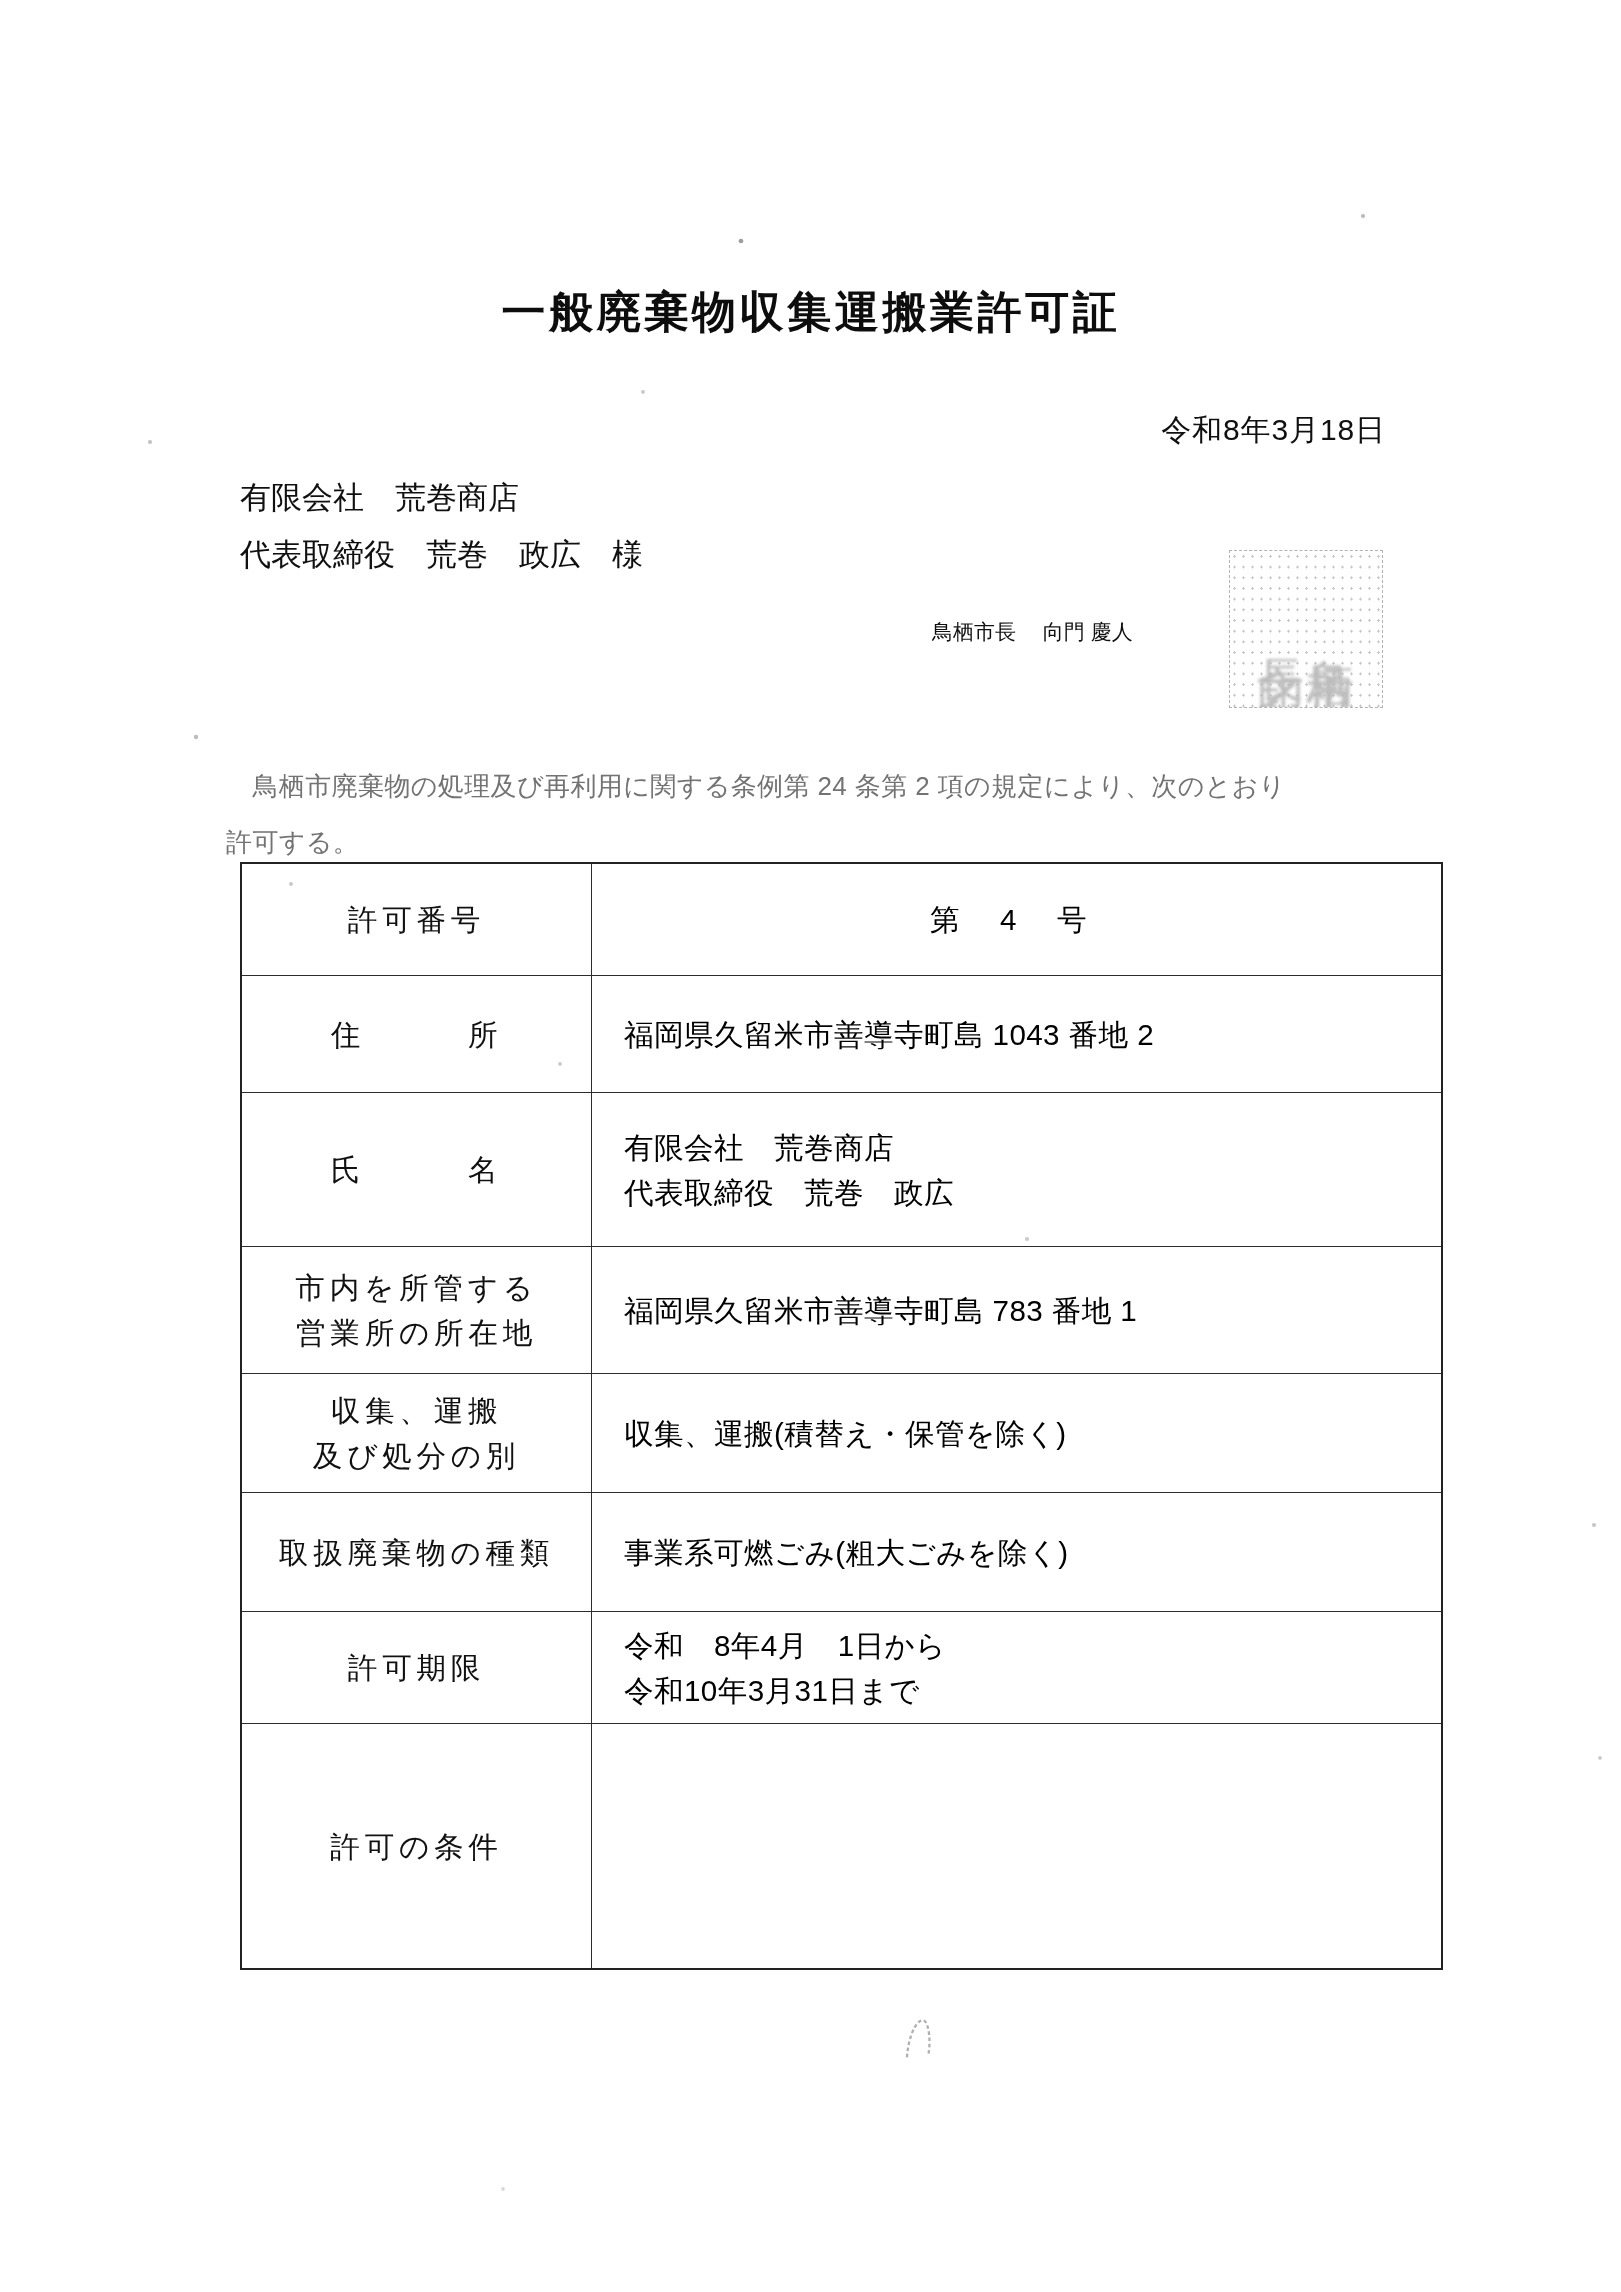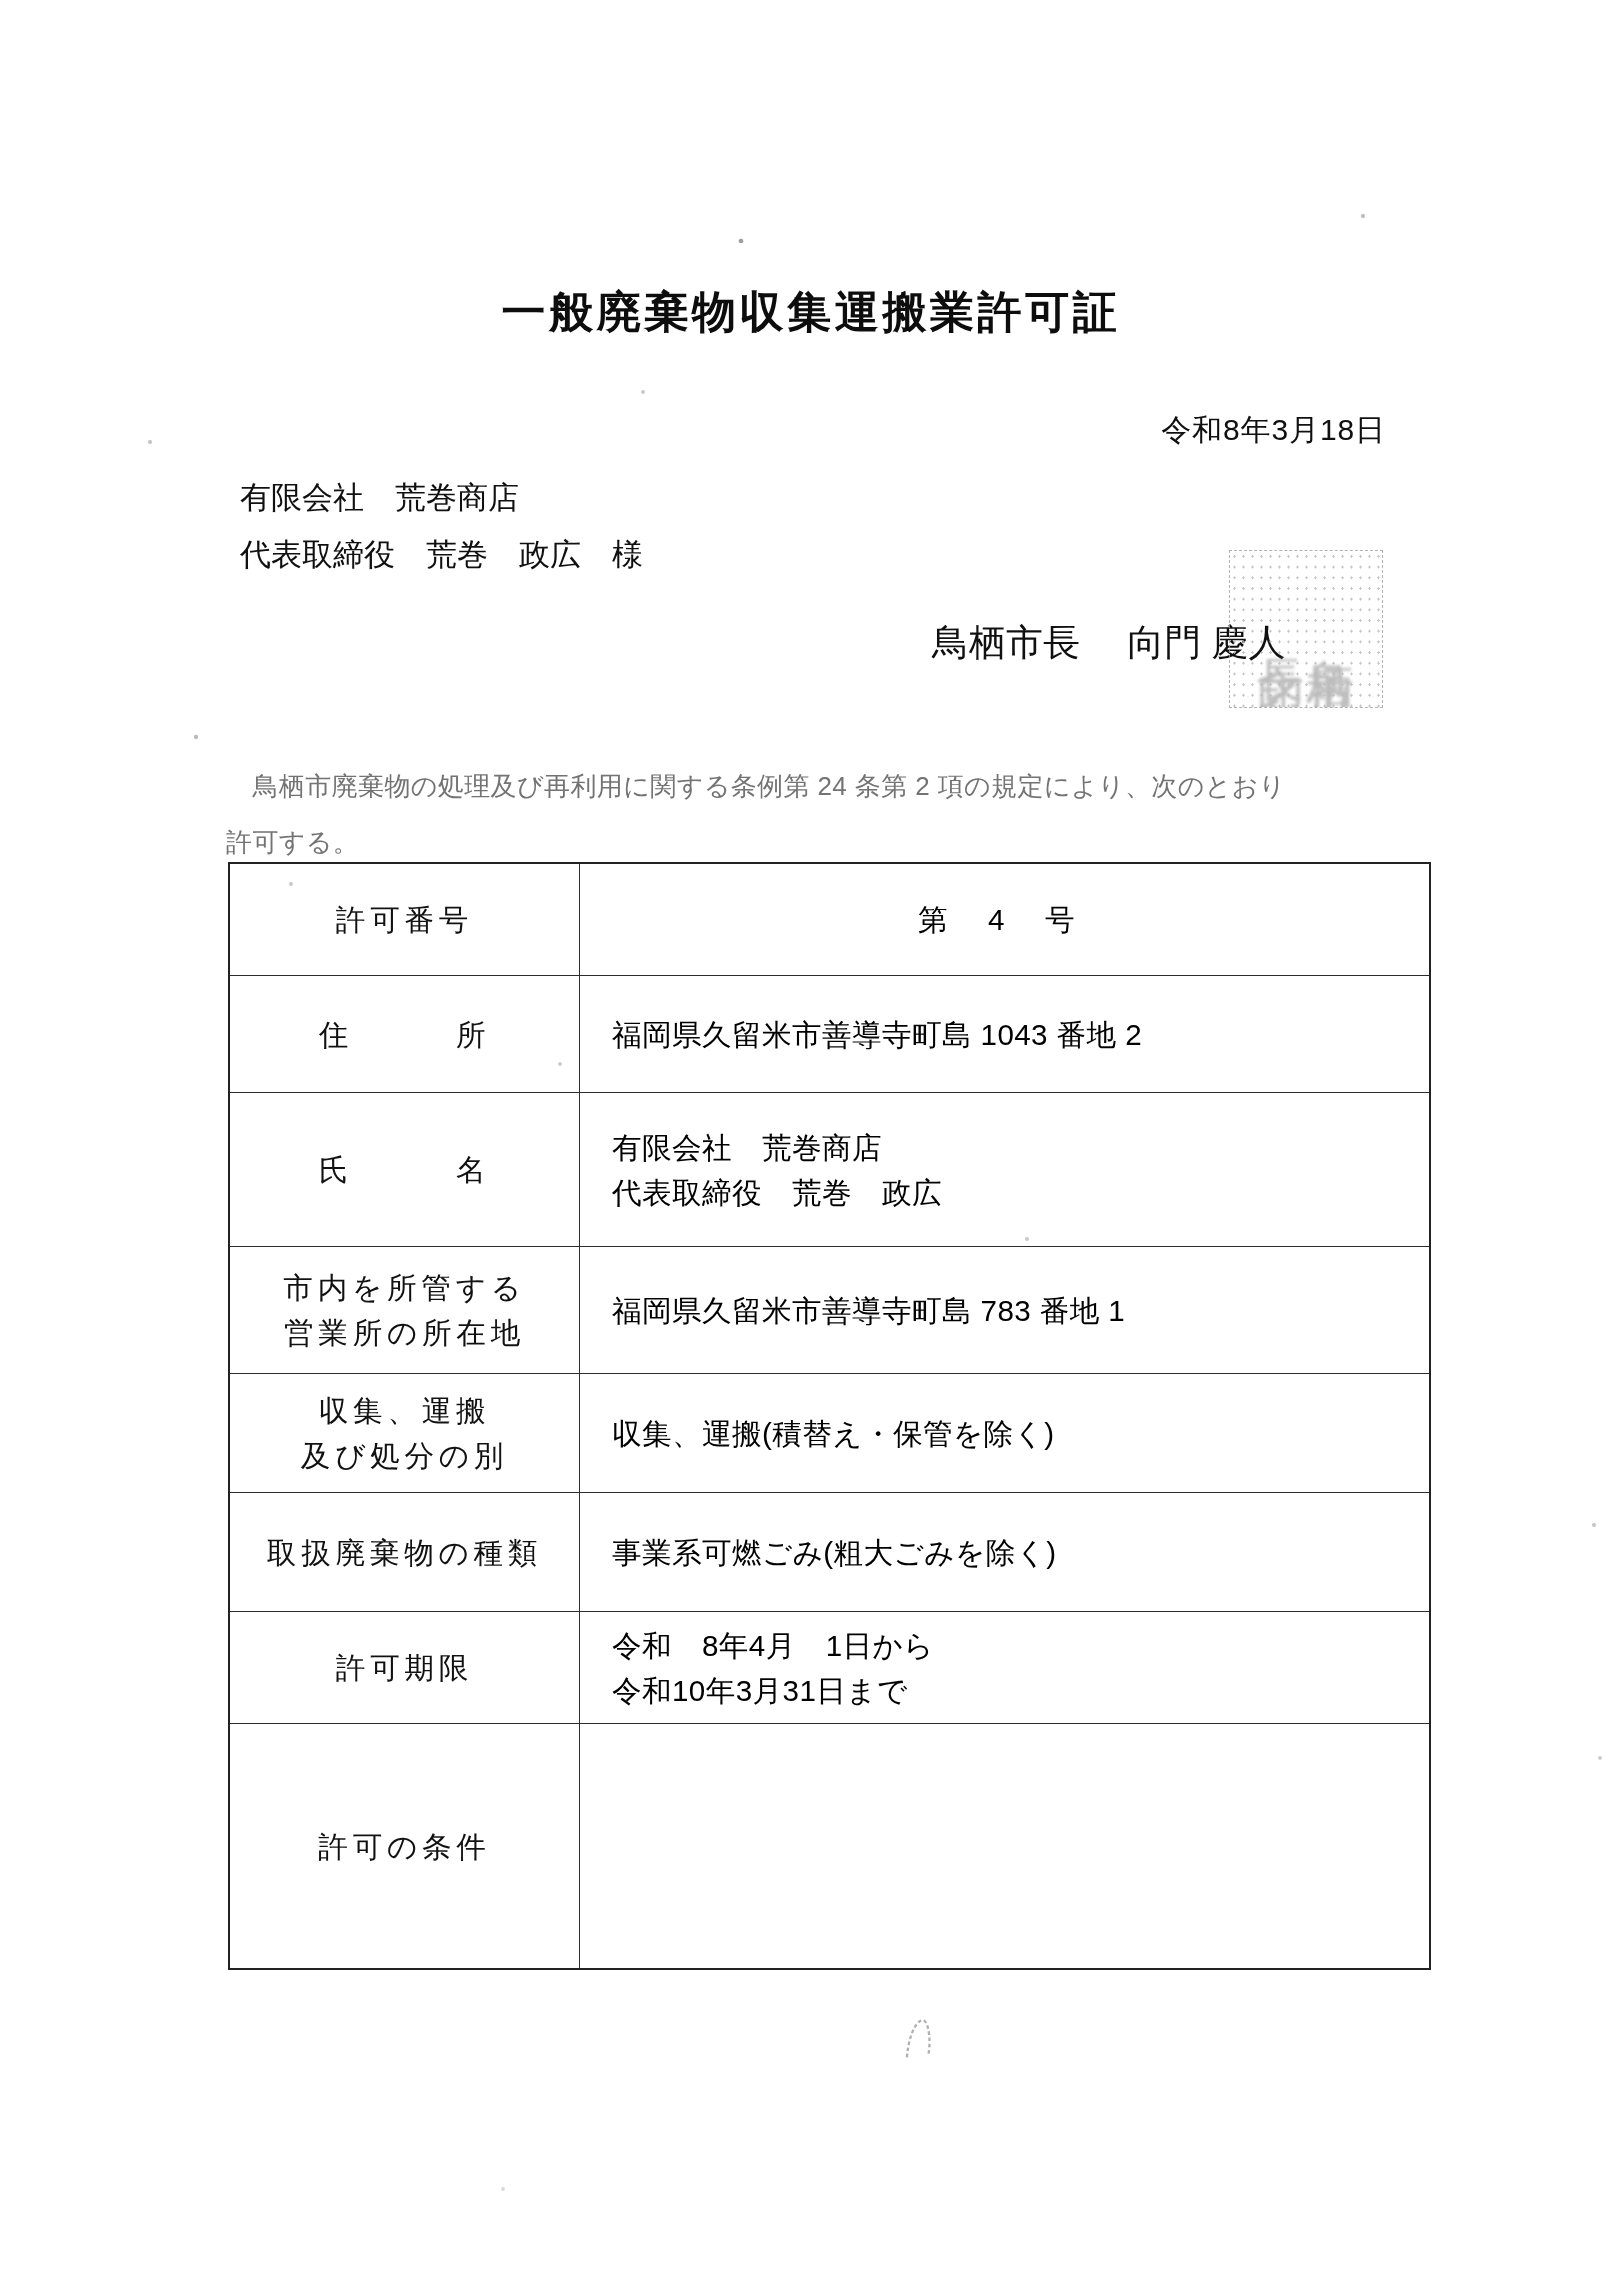--- a/index.html
+++ b/index.html
@@ -25,21 +25,21 @@
     font-size:30px;letter-spacing:0.9px;color:#101010;
     white-space:nowrap;
   }
   .addressee{
     position:absolute;left:240px;top:469px;
     font-size:31px;line-height:57px;color:#101010;
     white-space:pre-line;
   }
   .issuer{
     position:absolute;left:932px;top:618px;
-    font-size:37px;color:#101010;white-space:nowrap;
+    font-size:21px;color:#101010;white-space:nowrap;
   }
   .seal{
     position:absolute;left:1229px;top:550px;width:154px;height:158px;
     border:1.8px dashed #9f9f9f;
     box-sizing:border-box;
     background-image:radial-gradient(circle,#b9b9b9 1px,rgba(255,255,255,0) 1.3px);
     background-size:9px 10.7px;
     opacity:.8;
     overflow:hidden;
   }
@@ -57,21 +57,21 @@
   }
   .body-paragraph{
     position:absolute;left:226px;top:758px;width:1179px;
     font-size:26px;line-height:56px;
     color:#737373;
     white-space:pre-line;
     letter-spacing:0.4px;
   }
 
   .permit-table{
-    position:absolute;left:228px;top:862px;width:1203px;height:1108px;
+    position:absolute;left:240px;top:862px;width:1203px;height:1108px;
     border:2.7px solid #222;
     box-sizing:border-box;
     display:flex;flex-direction:column;
     background:#fff;
   }
   .trow{
     display:flex;flex-direction:row;
     border-bottom:1.8px solid #2c2c2c;
     box-sizing:border-box;
     flex:0 0 auto;

